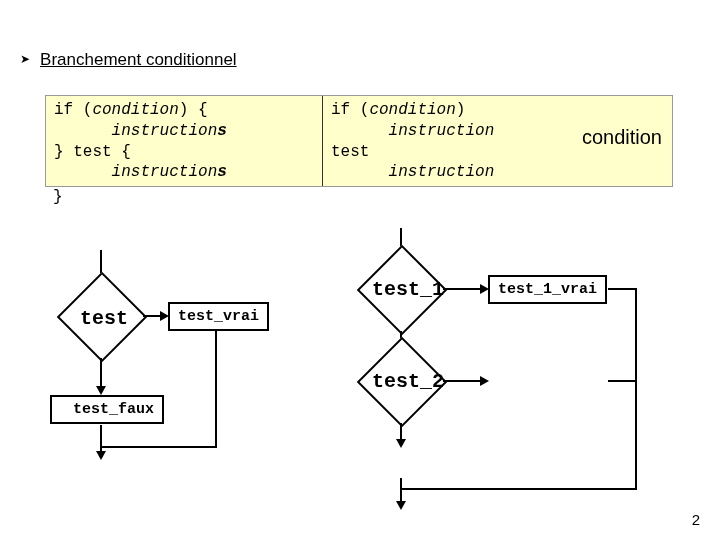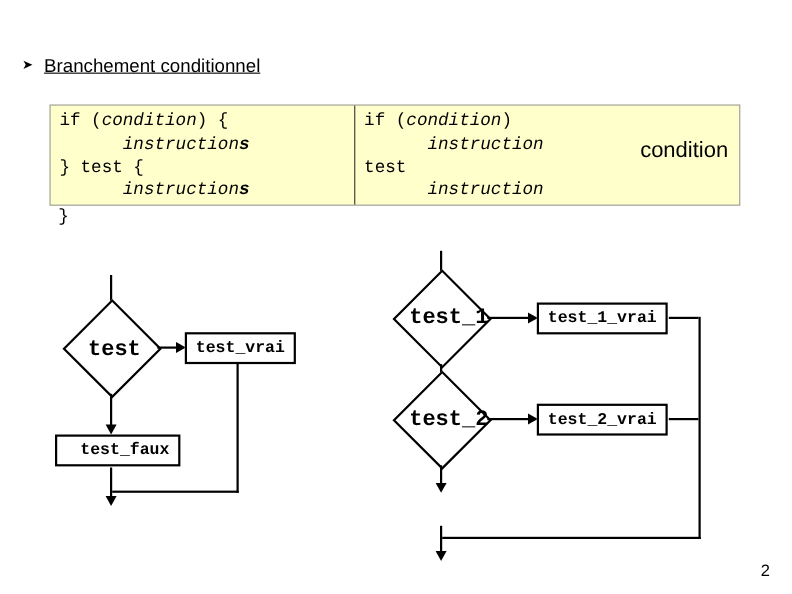--- a/index.html
+++ b/index.html
@@ -185,21 +185,20 @@
   <div class="rect" style="left:458px; top:55px;">test_1_vrai</div>
 
   <div class="line vline" style="left:370px; top:111px; height:15px;"></div>
   <div class="arrow-down" style="left:366px; top:124px;"></div>
 
   <div class="diamond" style="left:340px; top:130px;"></div>
   <div class="diamond-label" style="left:342px; top:150px;">test_2</div>
 
   <div class="line hline" style="left:413px; top:160px; width:40px;"></div>
   <div class="arrow-right" style="left:450px; top:156px;"></div>
-  <div class="rect" style="left:458px; top:147px;">test_2_vrai</div>
 
   <div class="line vline" style="left:370px; top:203px; height:18px;"></div>
   <div class="arrow-down" style="left:366px; top:219px;"></div>
 
   <div class="line vline" style="left:370px; top:258px; height:25px;"></div>
   <div class="arrow-down" style="left:366px; top:281px;"></div>
 
   <div class="line vline" style="left:605px; top:68px; height:202px;"></div>
   <div class="line hline" style="left:578px; top:68px; width:27px;"></div>
   <div class="line hline" style="left:578px; top:160px; width:27px;"></div>

